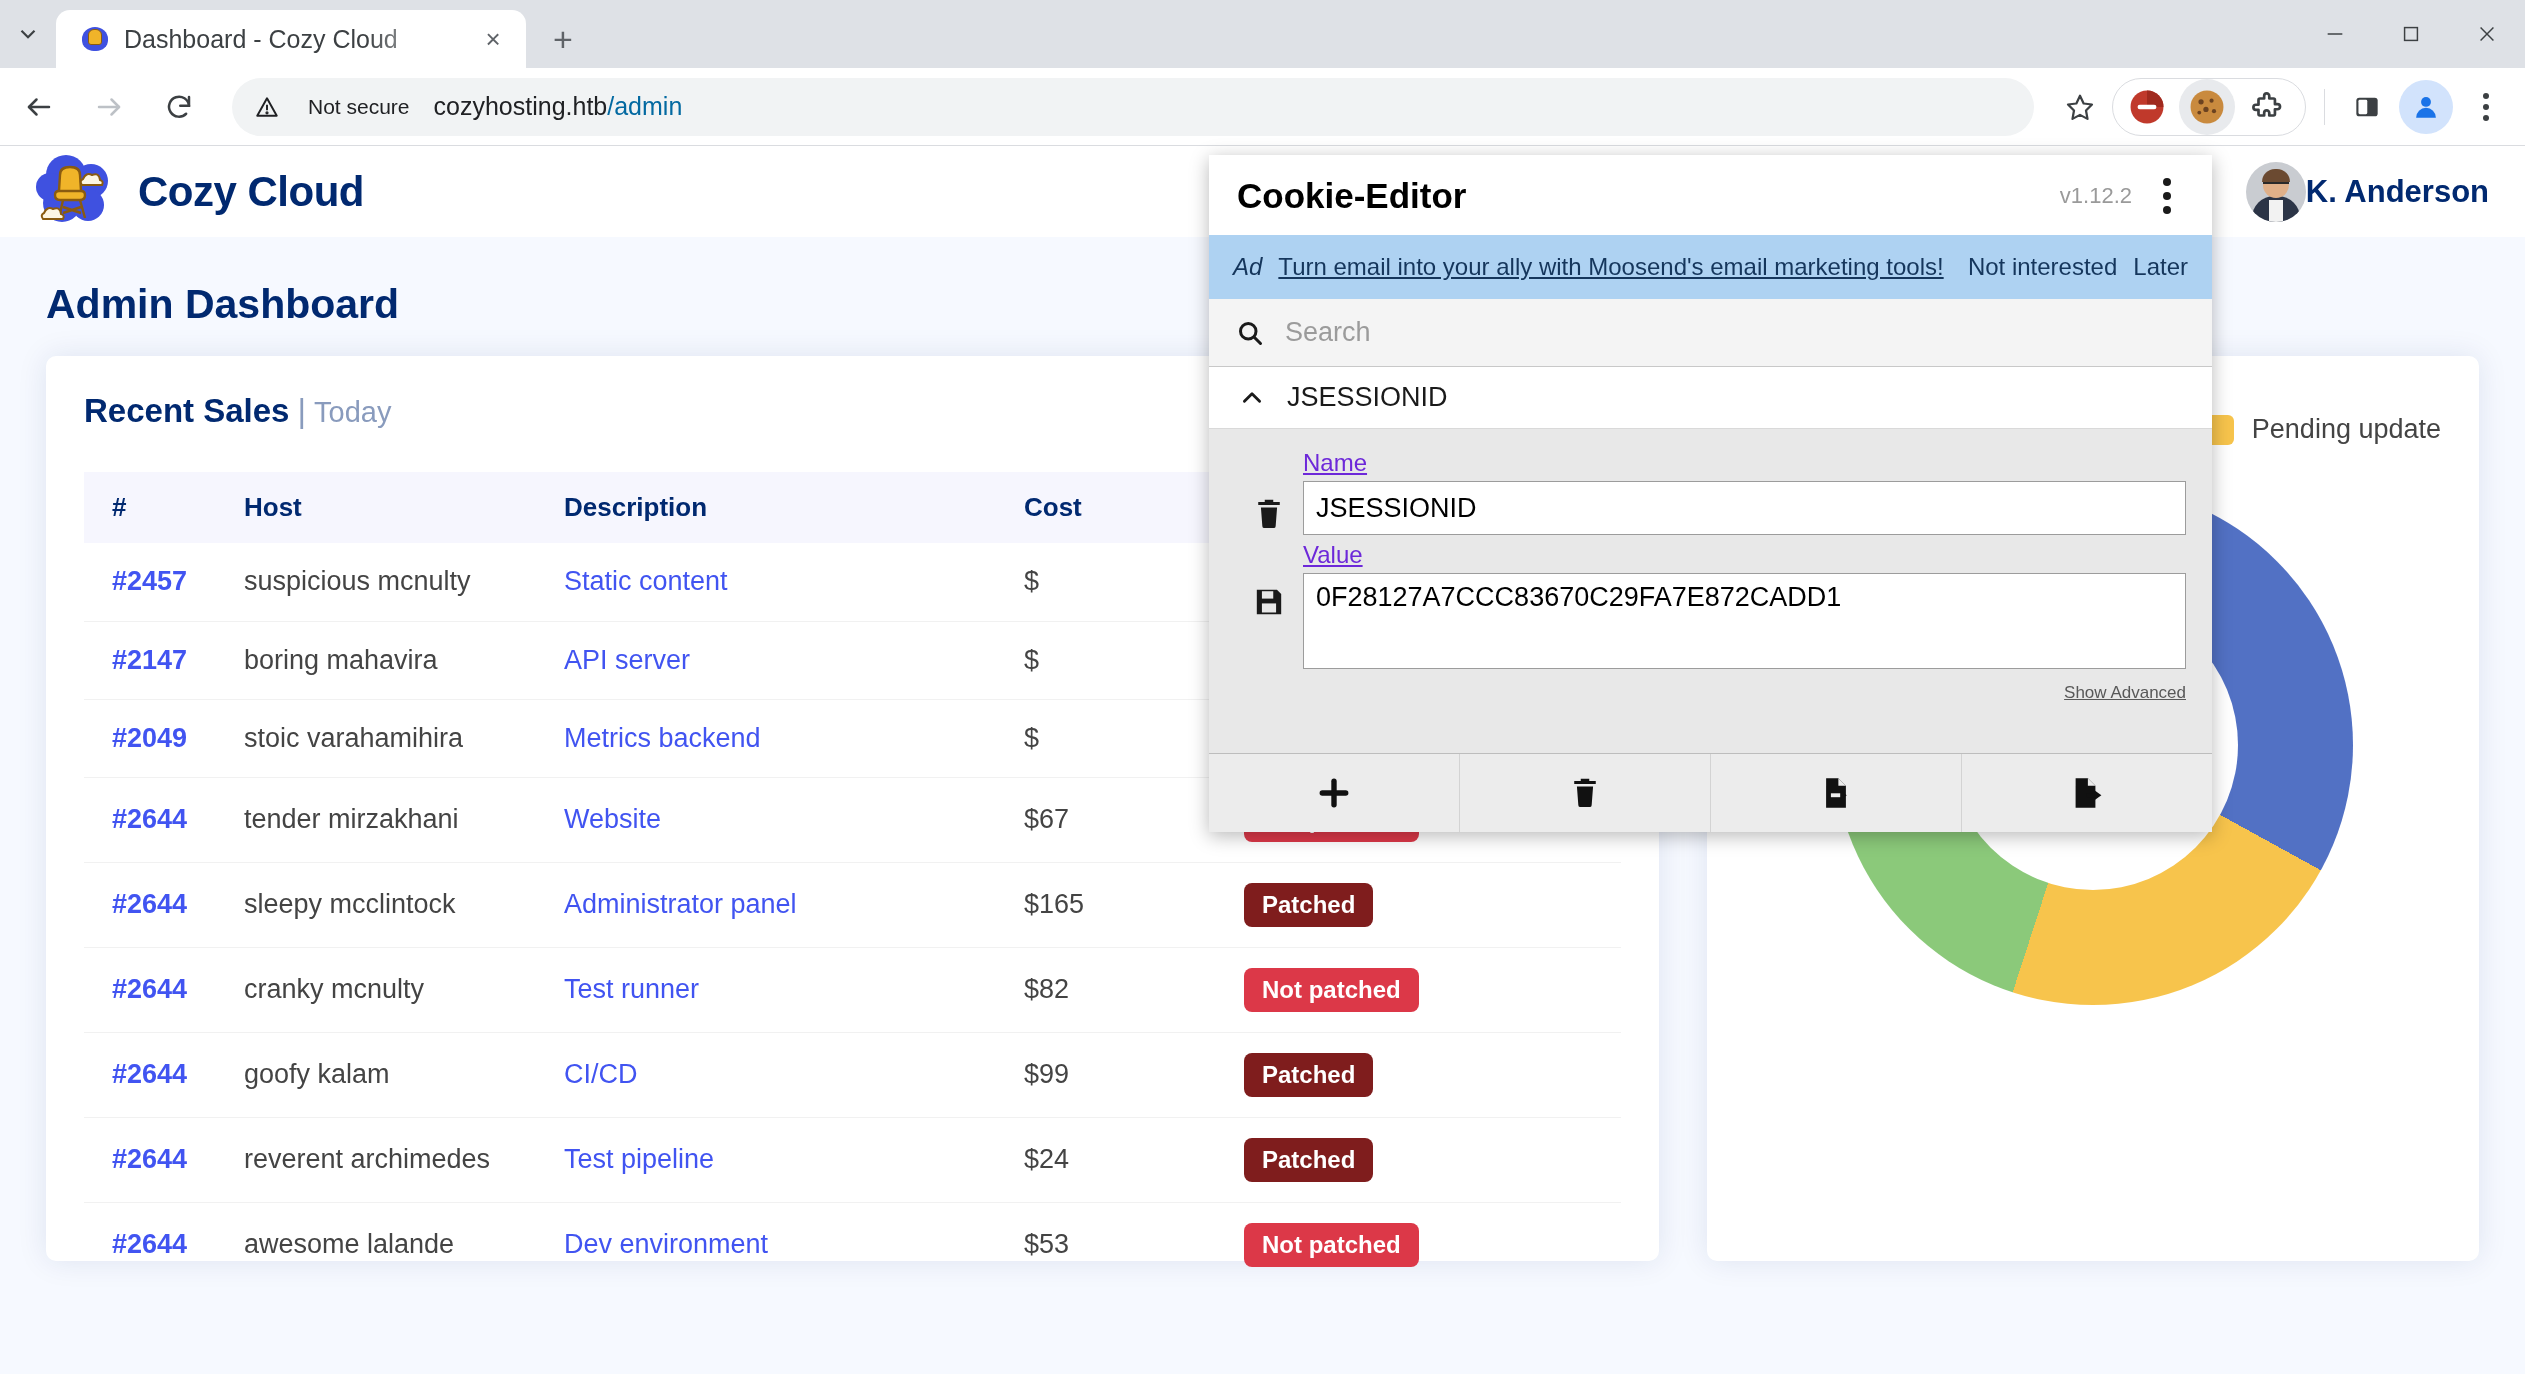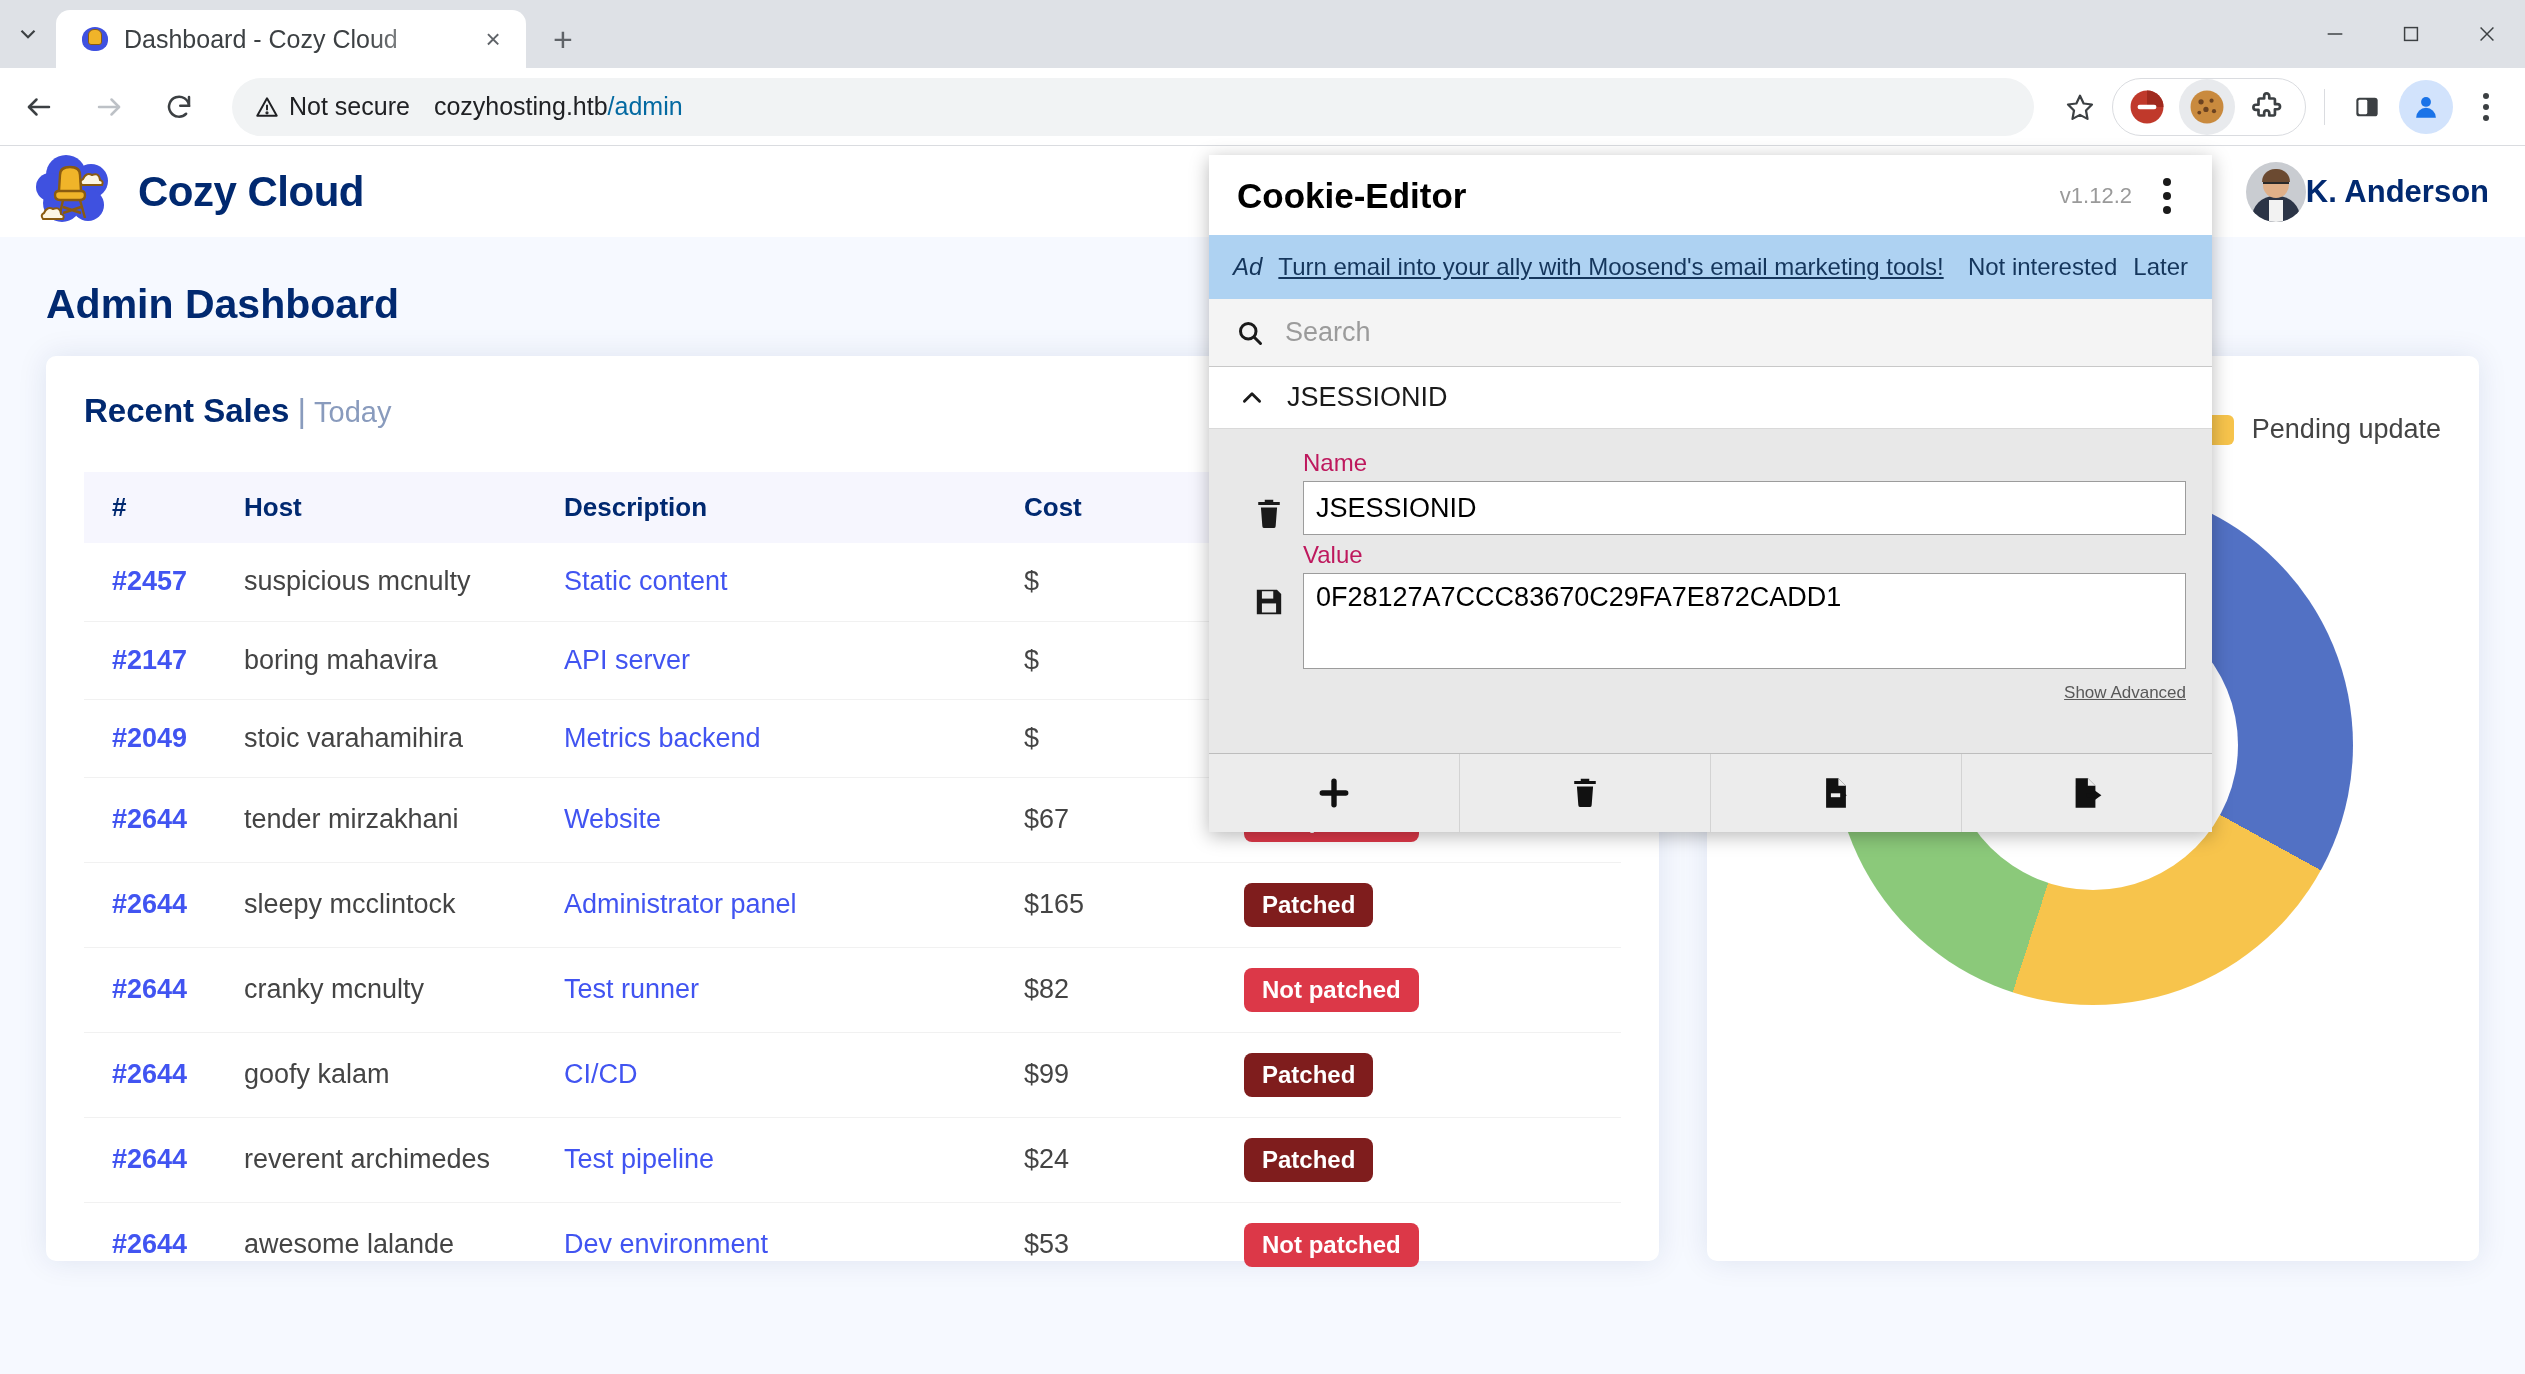--- a/index.html
+++ b/index.html
@@ -79,22 +79,22 @@
     color: #3c4043; font-size: 30px; border-radius: 50%;
   }
   .nav-btn.disabled { color: #bdc1c6; }
   .omnibox {
     flex: 1 1 auto; height: 58px; margin: 0 18px 0 22px;
     background: #f1f3f4; border-radius: 30px;
     display: flex; align-items: center; padding: 0 22px;
     gap: 10px;
   }
   .not-secure {
-    display: flex; align-items: center; gap: 9px;
-    font-size: 25px; color: #202124; padding-right: 14px;
+    display: flex; align-items: center; gap: 28px;
+    font-size: 21px; color: #202124; padding-right: 14px;
   }
   .url { font-size: 25px; color: #202124; white-space: nowrap; }
   .url .path { color: #0369a1; }
   .tb-icon {
     width: 56px; height: 56px; margin-right: 4px;
     display: flex; align-items: center; justify-content: center;
     color: #3c4043; border-radius: 50%; position: relative; flex: 0 0 auto;
   }
   .tb-icon.star { font-size: 28px; }
   .tb-divider { width: 1px; height: 36px; background: #dadce0; margin: 0 14px; flex: 0 0 auto; }
@@ -260,21 +260,21 @@
 
   .cookie-detail {
     background: #e8e8e8; display: flex; padding: 20px 26px 8px 26px;
   }
   .detail-side {
     width: 68px; flex: 0 0 auto;
     display: flex; flex-direction: column; align-items: center; gap: 52px;
     padding-top: 46px;
   }
   .detail-main { flex: 1 1 auto; }
-  .field-label { font-size: 24px; color: #be185d; margin-bottom: 4px; }
+  .field-label { font-size: 24px; color: #6d28d9; margin-bottom: 4px; text-decoration: underline; }
   .field-input {
     width: 100%; height: 54px; background: #ffffff;
     border: 1px solid #9c9c9c; font-size: 27px; color: #000000;
     padding: 0 12px; outline: none;
     font-family: "Liberation Sans", sans-serif;
   }
   .field-textarea {
     width: 100%; height: 96px; background: #ffffff;
     border: 1px solid #9c9c9c; font-size: 27px; color: #000000;
     padding: 8px 12px; outline: none; resize: none;

